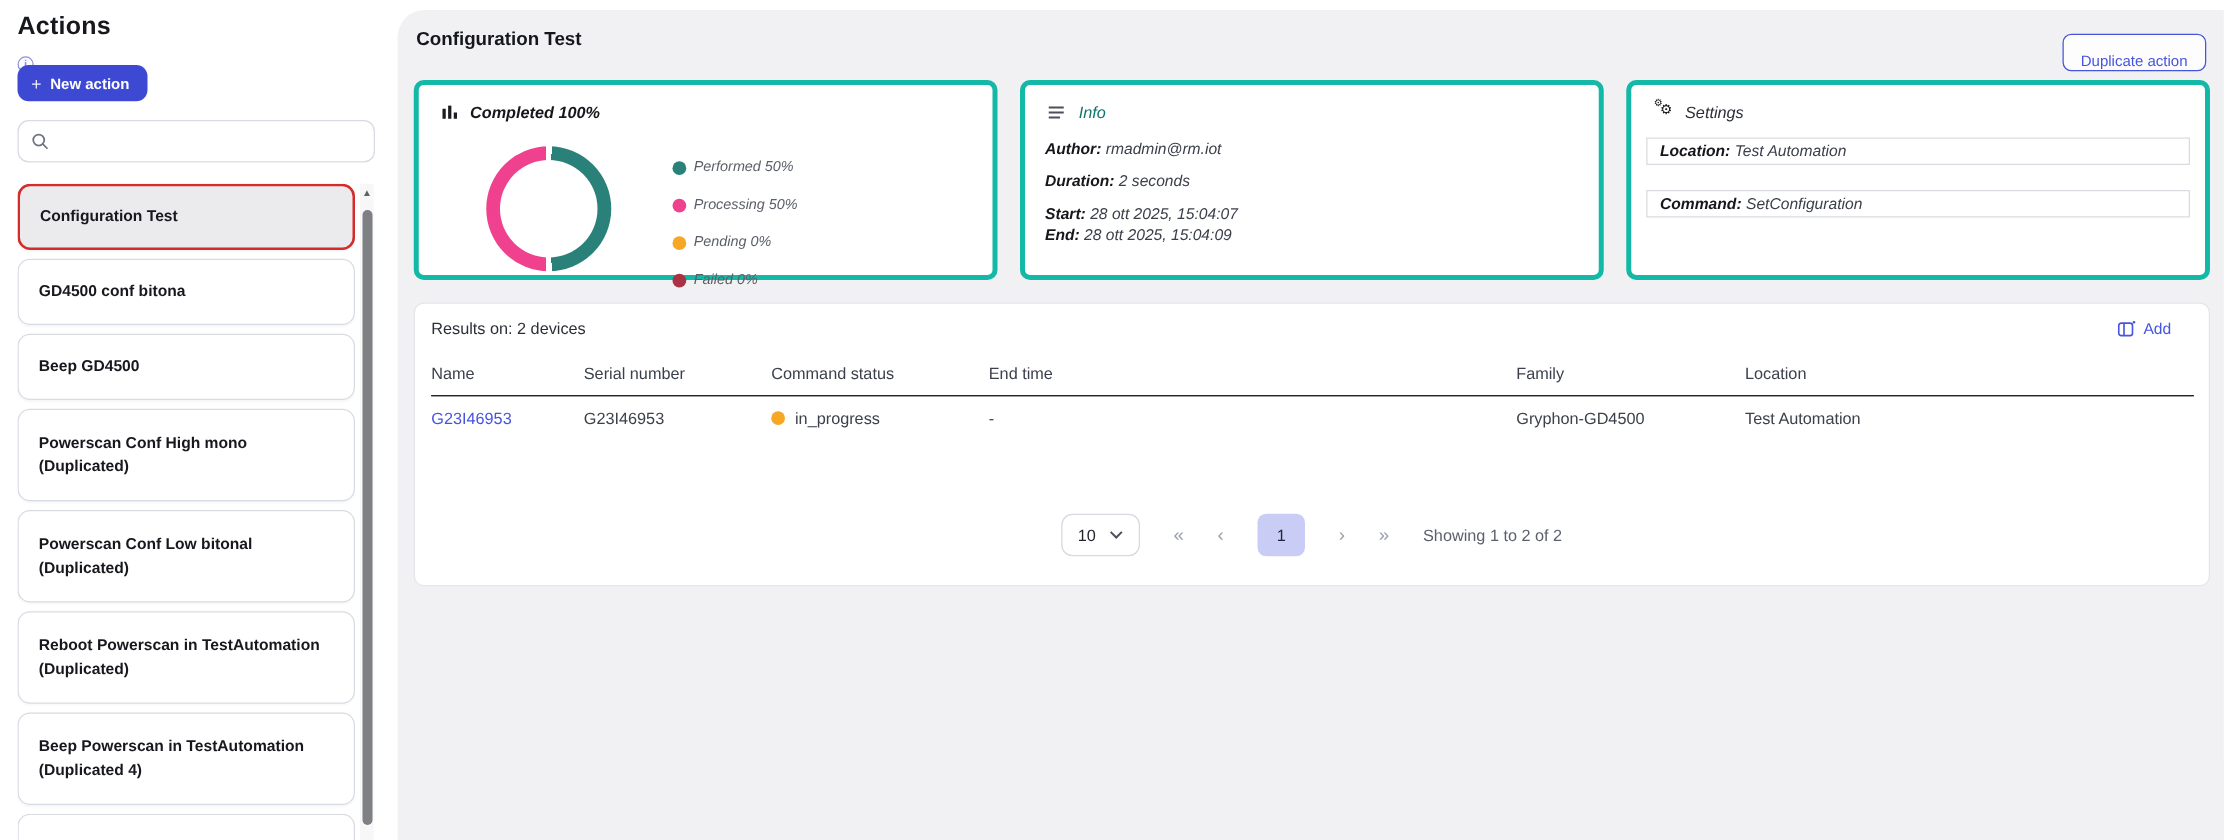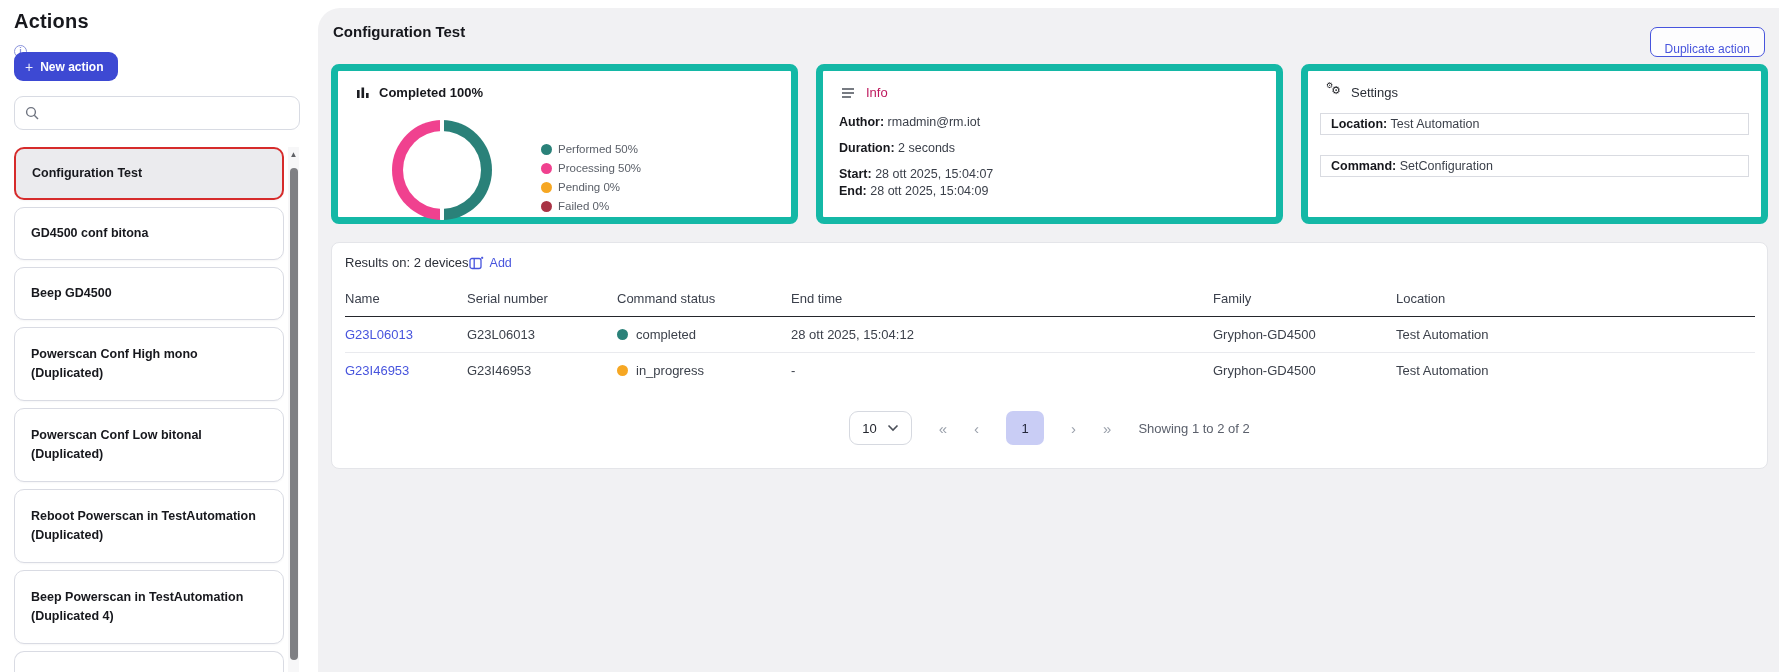--- a/index.html
+++ b/index.html
@@ -36,49 +36,49 @@
 
   
   .main-panel { position:absolute; left:318px; top:8px; width:1461px; height:664px;
     background:#f1f1f3; border-top-left-radius:22px; }
   .panel-title { position:absolute; left:15px; top:15px; font-size:15px; font-weight:bold; color:#16171c; }
   .btn-outline { position:absolute; right:14px; top:19px; height:26px; padding:14px 14px; background:#fdfdfe;
     border:1px solid #4754dd; color:#4754dd; border-radius:7px; font-size:12px; font-family:inherit;
     cursor:pointer; }
 
   .cards-row { position:absolute; left:13px; top:56px; width:1437px; height:160px; display:flex; gap:18px; }
-  .card { flex:1; background:#fff; border:7px solid #14b8a6; border-radius:8px; position:relative; }
+  .card { flex:1; background:#fff; border:4px solid #14b8a6; border-radius:8px; position:relative;font-style:italic; }
   .card-head { position:absolute; left:18px; top:14px; display:flex; align-items:center; gap:9px;
     font-size:13px; font-weight:bold; color:#16171c; }
 
   
   .donut { position:absolute; left:54px; top:49px; width:100px; height:100px; border-radius:50%; }
   .donut-hole { position:absolute; left:11px; top:11px; width:78px; height:78px; border-radius:50%; background:#fff; }
-  .legend { position:absolute; left:203px; top:60px; display:flex; flex-direction:column; gap:7px;margin-top:12px; }
+  .legend { position:absolute; left:203px; top:60px; display:flex; flex-direction:column; gap:18px; }
   .legend-row { display:flex; align-items:center; gap:6px; }
   .legend-dot { width:11px; height:11px; border-radius:50%; flex:0 0 auto; }
   .legend-lbl { font-size:11.5px; color:#5a5f68; }
 
   
   .info-rows { position:absolute; left:16px; top:44px; right:16px; font-size:12.5px; color:#3a3f49; }
   .info-row { margin-bottom:12px; }
   .info-row.tight { margin-bottom:3px; }
   .info-row b { color:#16171c; }
 
   
   .settings-rows { position:absolute; left:12px; top:42px; right:12px; }
   .settings-row { border:1px solid #d9dbe1; background:#fff; padding:3px 10px; margin-bottom:20px;
     font-size:12.5px; color:#3a3f49; white-space:nowrap; overflow:hidden; }
   .settings-row b { color:#16171c; }
   a.link { color:#4754dd; text-decoration:none; cursor:pointer; }
 
   
   .results-card { position:absolute; left:13px; top:234px; width:1437px; height:227px;
     background:#fff; border:1px solid #e4e5e9; border-radius:8px; }
-  .results-head { position:absolute; left:13px; top:12px; right:14px; display:flex; align-items:center; }
+  .results-head { position:absolute; left:13px; top:12px; right:30px; display:flex; justify-content:space-between; align-items:center; }
   .results-title { font-size:13px; color:#2b2f38; }
   .add-btn { display:flex; align-items:center; gap:6px; color:#4754dd; font-size:12.5px; cursor:pointer; background:none; border:none; font-family:inherit; }
 
   table.results { position:absolute; left:13px; top:40px; width:1410px; border-collapse:collapse; table-layout:fixed; }
   table.results th { text-align:left; font-weight:normal; font-size:13px; color:#3b404c;
     padding:8px 8px 10px 0; border-bottom:1.5px solid #24262c; }
   table.results td { font-size:13px; color:#3c414b; padding:10px 8px 10px 0; height:36px; }
   table.results tbody tr { border-bottom:1px solid #e9eaee; }
   table.results tbody tr:last-child { border-bottom:none; }
   .status-cell { display:flex; align-items:center; gap:8px; }
@@ -188,21 +188,21 @@
       </div>
     </div>
 
     <div class="card">
       <div class="card-head">
         <svg width="16" height="12" viewBox="0 0 16 12">
           <line x1="1" y1="2" x2="13" y2="2" stroke="#4a4f58" stroke-width="1.5"></line>
           <line x1="1" y1="6" x2="13" y2="6" stroke="#4a4f58" stroke-width="1.5"></line>
           <line x1="1" y1="10" x2="10" y2="10" stroke="#4a4f58" stroke-width="1.5"></line>
         </svg>
-        <span style="font-weight:normal;color:#be185d;">Info</span>
+        <span style="font-weight:normal;color:#0f766e;">Info</span>
       </div>
       <div class="info-rows">
         <div class="info-row">
           <b>Author:</b>
           <span>rmadmin@rm.iot</span>
         </div>
         <div class="info-row">
           <b>Duration:</b>
           <span>2 seconds</span>
         </div>
@@ -266,33 +266,20 @@
           <th>Name</th>
           <th>Serial number</th>
           <th>Command status</th>
           <th>End time</th>
           <th>Family</th>
           <th>Location</th>
         </tr>
       </thead>
       <tbody>
         <tr>
-          <td><a class="link">G23L06013</a></td>
-          <td>G23L06013</td>
-          <td>
-            <span class="status-cell">
-              <span class="status-dot" style="background: rgb(42, 129, 121);"></span>
-              <span>completed</span>
-            </span>
-          </td>
-          <td>28 ott 2025, 15:04:12</td>
-          <td>Gryphon-GD4500</td>
-          <td>Test Automation</td>
-        </tr>
-        <tr>
           <td><a class="link">G23I46953</a></td>
           <td>G23I46953</td>
           <td>
             <span class="status-cell">
               <span class="status-dot" style="background: rgb(246, 167, 35);"></span>
               <span>in_progress</span>
             </span>
           </td>
           <td>-</td>
           <td>Gryphon-GD4500</td>

